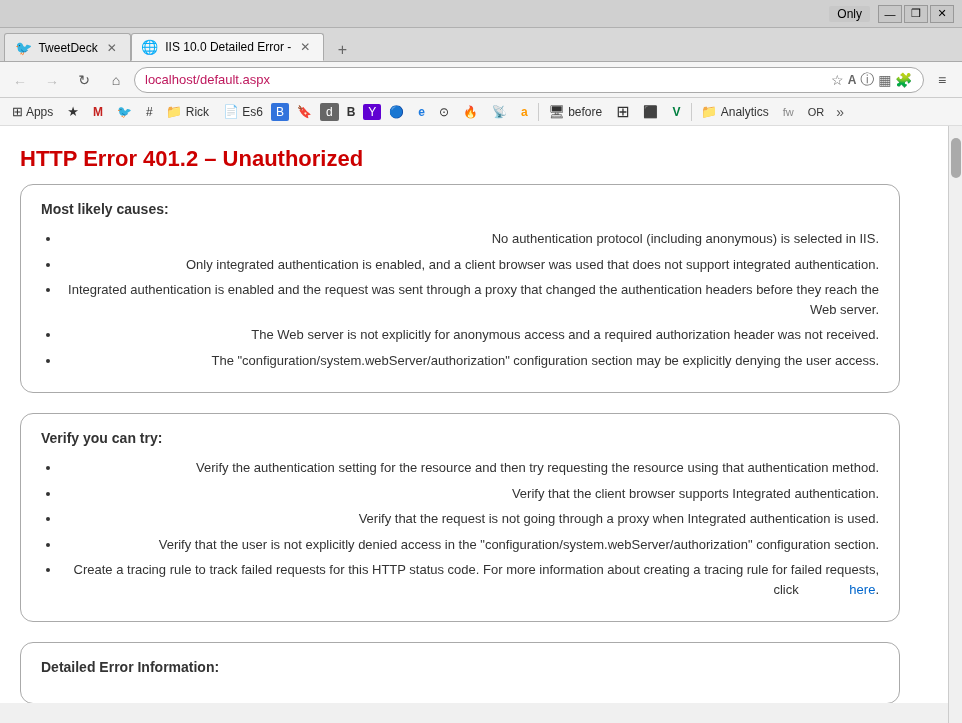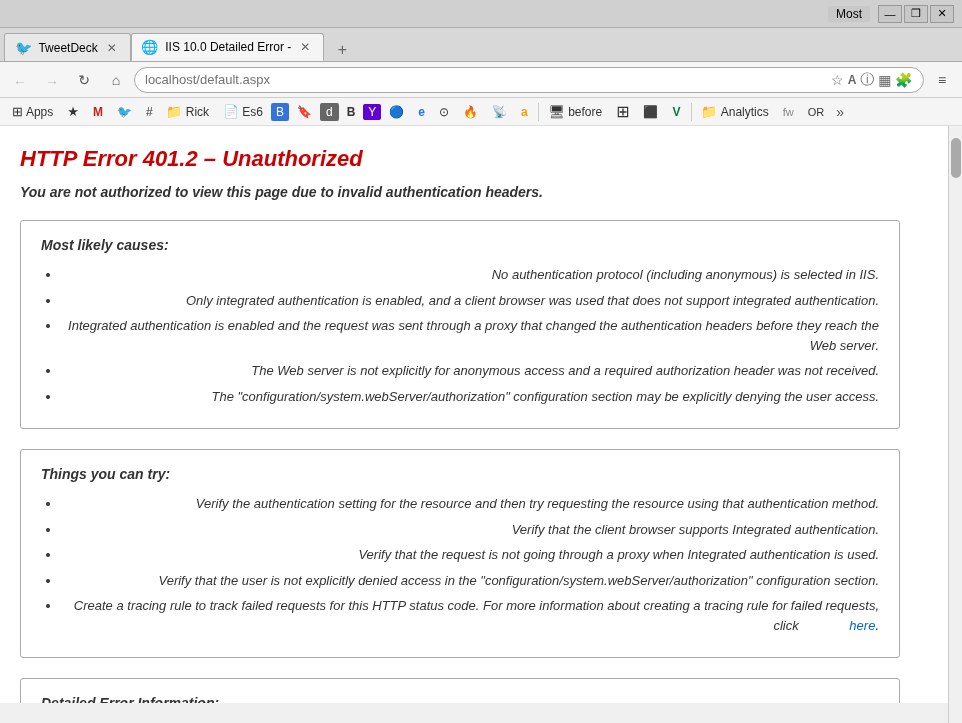--- a/index.html
+++ b/index.html
@@ -116,21 +116,21 @@
       height: 26px;
       border: 1px solid #aaa;
       border-radius: 13px;
       background: white;
       display: flex;
       align-items: center;
       padding: 0 10px;
       font-size: 13px;
       gap: 6px;
     }
-    .address-text { flex: 1; font-size: 13px; color: #737373; }
+    .address-text { flex: 1; font-size: 13px; color: #be185d; }
     .address-icons { display: flex; gap: 4px; align-items: center; }
     .addr-icon { font-size: 14px; color: #666; cursor: pointer; }
 
     
     .bookmarks-bar {
       height: 28px;
       background: #f5f5f5;
       border-bottom: 1px solid #ddd;
       display: flex;
       align-items: center;
@@ -154,21 +154,20 @@
     .bookmark-more { font-size: 14px; color: #555; padding: 2px 4px; cursor: pointer; }
 
     
     .browser-content {
       background: white;
       width: calc(100% - 14px);
       height: calc(723px - 28px - 34px - 36px - 28px - 20px);
       overflow-y: auto;
       position: relative;
       margin-left: 0;
-      font-style: italic;
     }
     .content-area {
       padding: 20px 20px 20px 20px;
       max-width: 920px;
     }
 
     
     .browser-wrapper {
       display: flex;
       height: calc(723px - 28px - 34px - 36px - 28px);
@@ -198,21 +197,21 @@
       margin-bottom: 12px;
     }
     .error-subtitle {
       font-size: 14px;
       font-weight: bold;
       color: #333;
       margin-bottom: 20px;
     }
     .error-section {
       border: 1px solid #aaa;
-      border-radius: 3px;
+      border-radius: 13px;
       padding: 16px 20px;
       margin-bottom: 20px;
       background: white;
     }
     .section-title {
       font-size: 14px;
       font-weight: bold;
       color: #333;
       margin-bottom: 12px;
     }
@@ -226,21 +225,21 @@
       color: #333;
       line-height: 1.5;
     }
     .link-blue { color: #0066cc; text-decoration: none; padding-left: 47px; }
   </style>
 </head>
 <body>
 
 <div class="title-bar">
   <div class="title-bar-spacer"></div>
-  <div class="title-bar-user">Most</div>
+  <div class="title-bar-user">Only</div>
   <div class="window-controls">
     <div class="window-control">—</div>
     <div class="window-control">❒</div>
     <div class="window-control close">✕</div>
   </div>
 </div>
 
 <div class="tab-bar">
   <div class="tab">
     <span class="tab-icon">🐦</span>
@@ -357,35 +356,34 @@
     <span>OR</span>
   </div>
   <div class="bookmark-more">»</div>
 </div>
 
 <div class="browser-wrapper">
   <div class="browser-content">
     <div class="content-area">
 
       <div class="error-title">HTTP Error 401.2 – Unauthorized</div>
-      <div class="error-subtitle">You are not authorized to view this page due to invalid authentication headers.</div>
 
       <div class="error-section">
         <div class="section-title">Most likely causes:</div>
         <ul>
           <li>No authentication protocol (including anonymous) is selected in IIS.</li>
           <li>Only integrated authentication is enabled, and a client browser was used that does not support integrated authentication.</li>
           <li>Integrated authentication is enabled and the request was sent through a proxy that changed the authentication headers before they reach the Web server.</li>
           <li>The Web server is not explicitly for anonymous access and a required authorization header was not received.</li>
           <li>The "configuration/system.webServer/authorization" configuration section may be explicitly denying the user access.</li>
         </ul>
       </div>
 
       <div class="error-section">
-        <div class="section-title">Things you can try:</div>
+        <div class="section-title">Verify you can try:</div>
         <ul>
           <li>Verify the authentication setting for the resource and then try requesting the resource using that authentication method.</li>
           <li>Verify that the client browser supports Integrated authentication.</li>
           <li>Verify that the request is not going through a proxy when Integrated authentication is used.</li>
           <li>Verify that the user is not explicitly denied access in the "configuration/system.webServer/authorization" configuration section.</li>
           <li>Create a tracing rule to track failed requests for this HTTP status code. For more information about creating a tracing rule for failed requests, click <a href="#" class="link-blue">here</a>.</li>
         </ul>
       </div>
 
       <div class="error-section">

